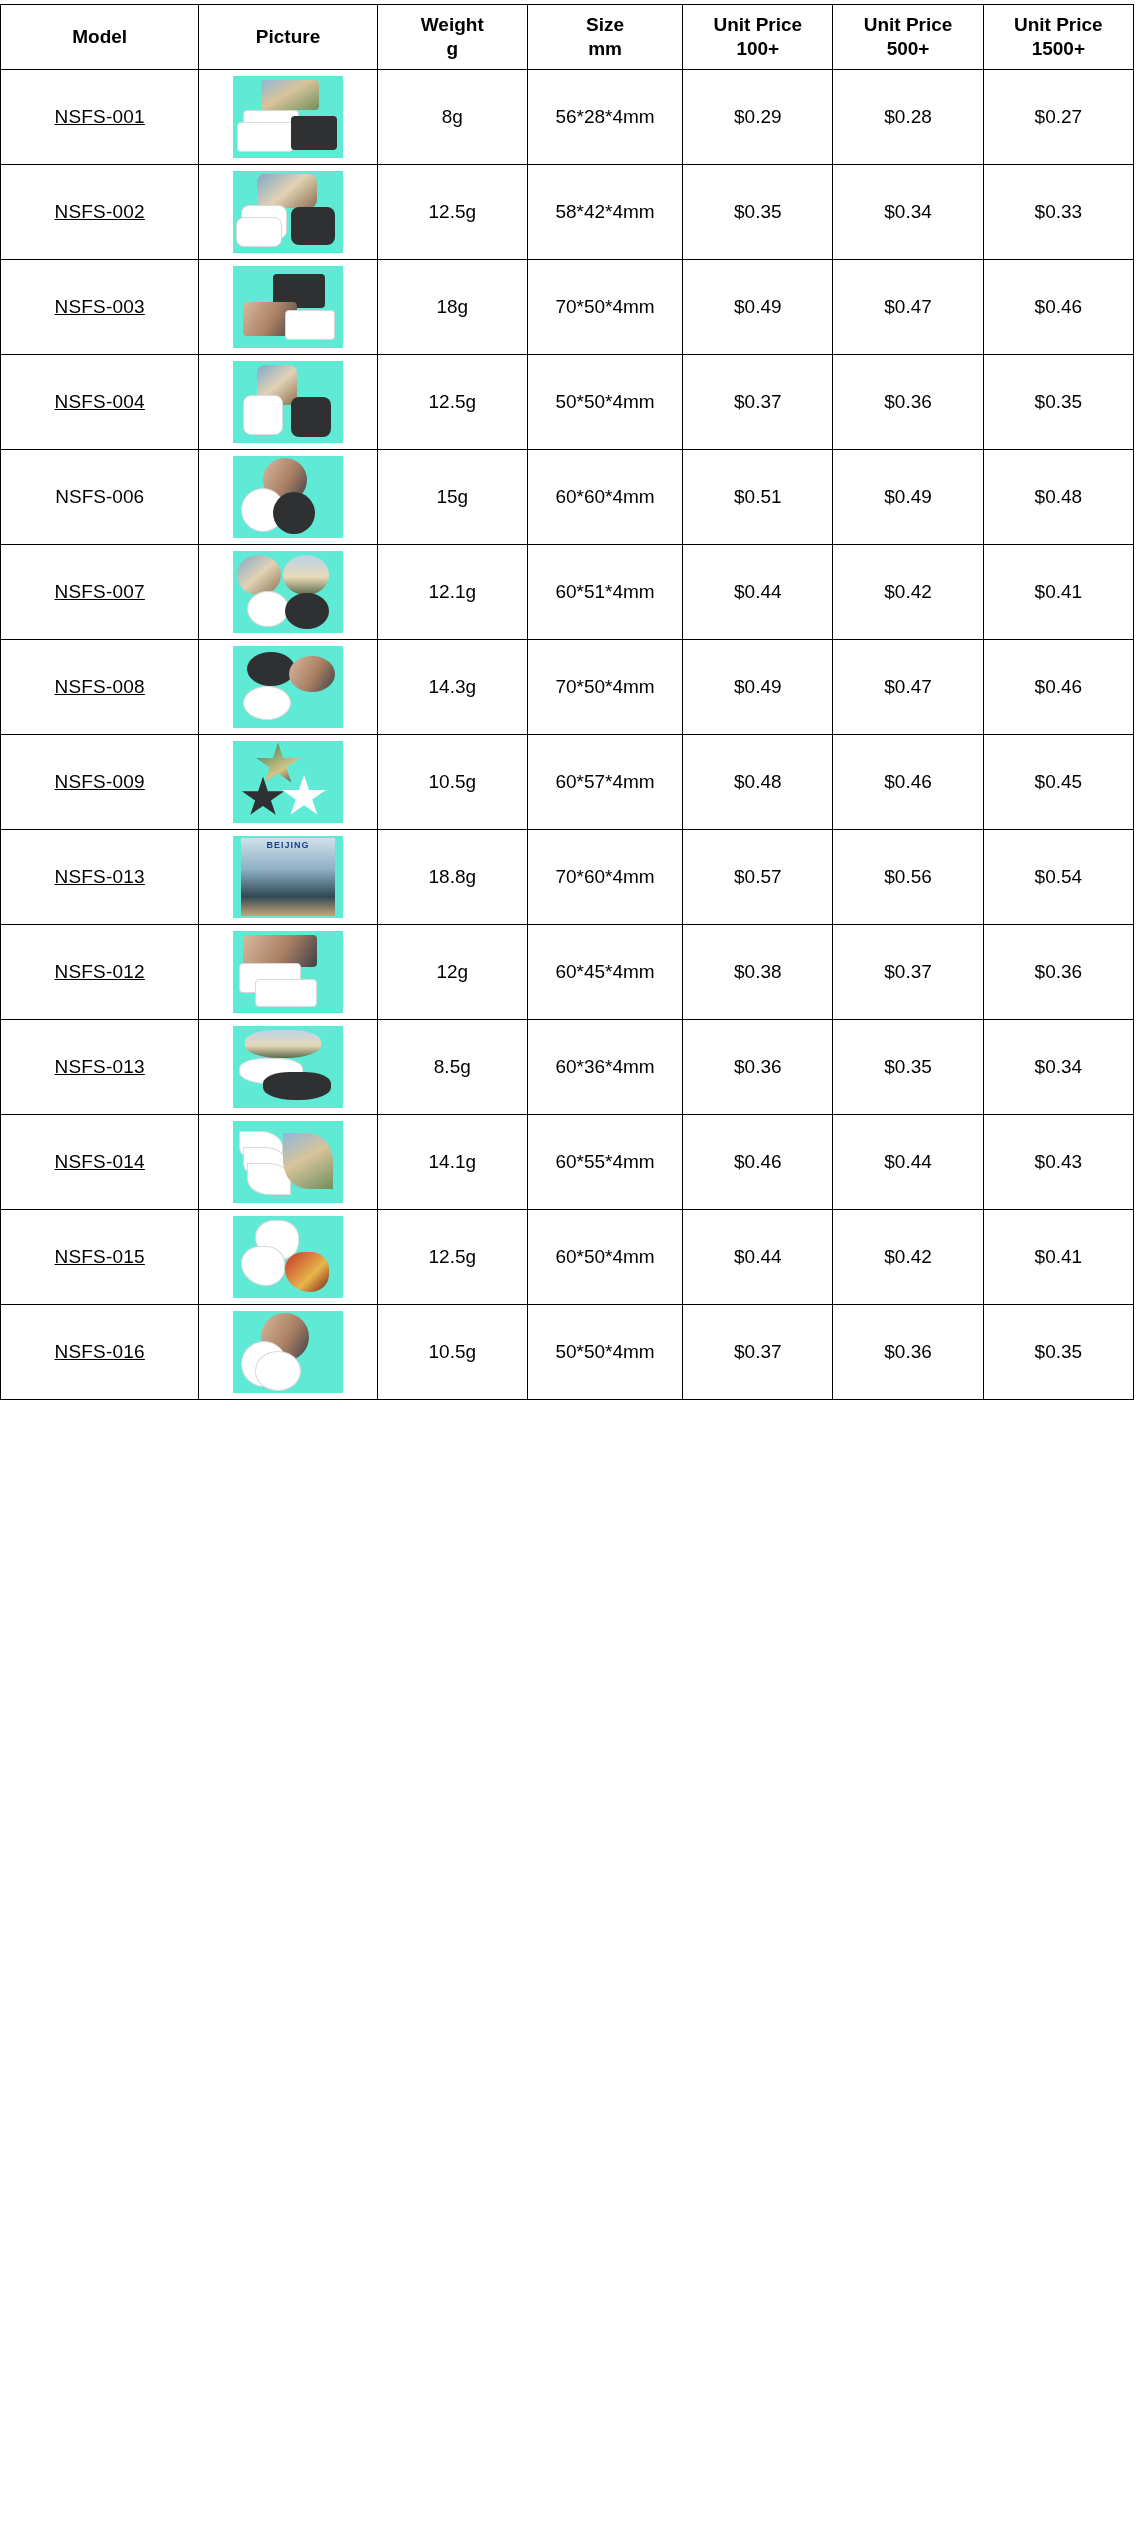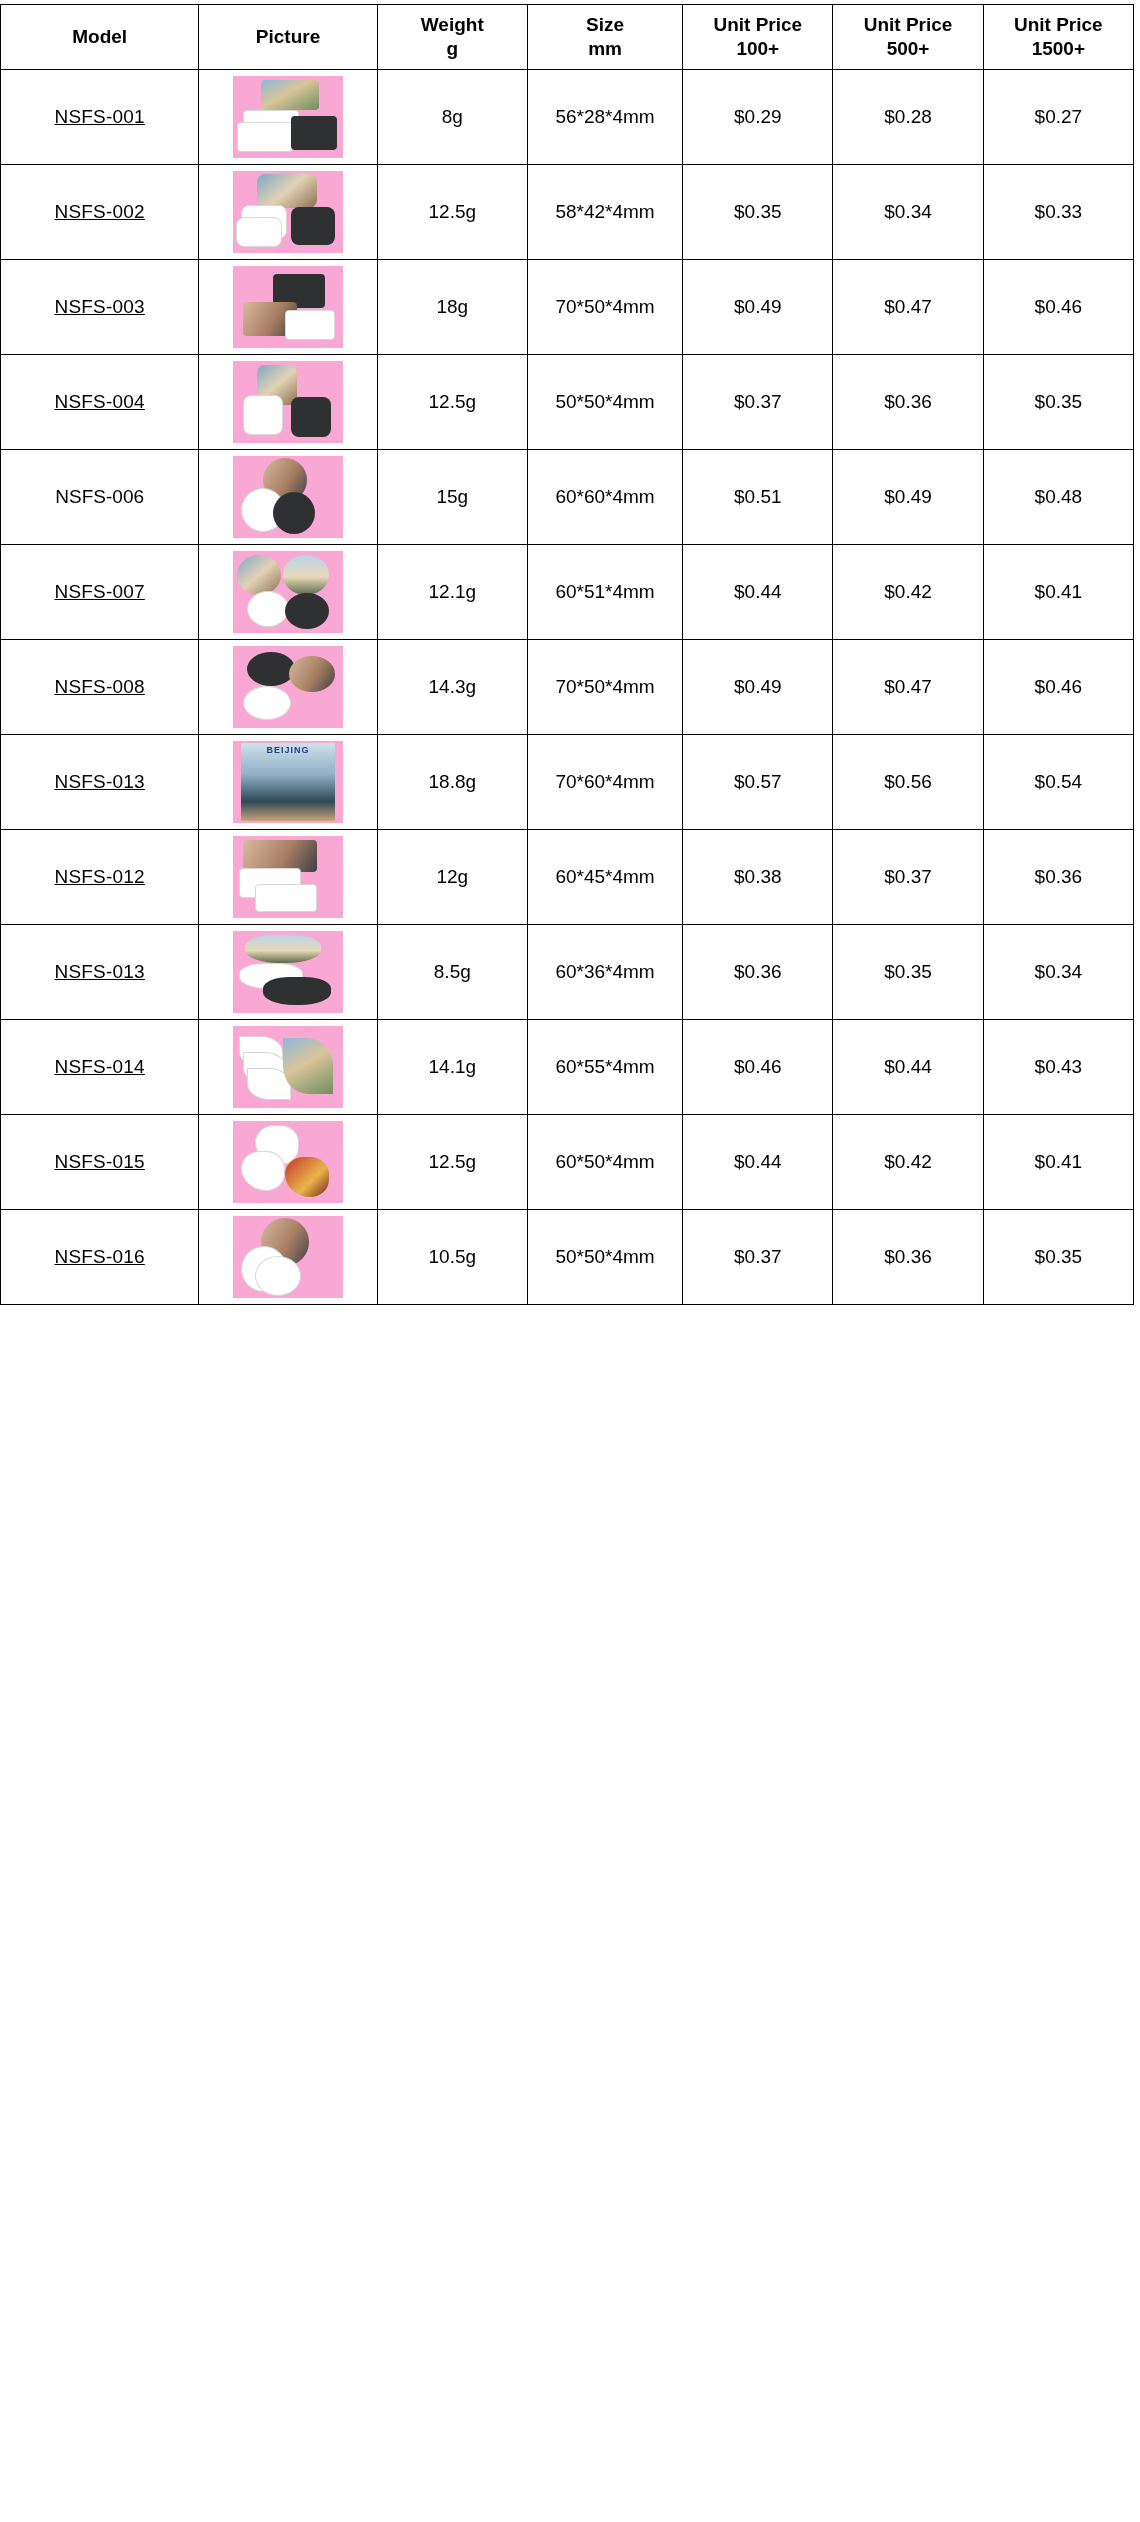--- a/index.html
+++ b/index.html
@@ -55,21 +55,21 @@
   td.weight-cell, td.size-cell, td.price-cell {
     font-size: 19px;
   }
   .row-std td { height: 94px; }
 
   
   .pic {
     width: 110px;
     height: 82px;
     margin: 0 auto;
-    background: #f9a8d4;
+    background: #5eead4;
     position: relative;
     overflow: hidden;
   }
   .shape {
     position: absolute;
     box-sizing: border-box;
   }
   .blank {
     background: #ffffff;
     border: 1px solid #d8d8d8;
@@ -280,20 +280,35 @@
             <div class="shape blank oval" style="left:10px;top:40px;width:48px;height:34px;"></div>
           </div>
         </td>
         <td class="weight-cell">14.3g</td>
         <td class="size-cell">70*50*4mm</td>
         <td class="price-cell">$0.49</td>
         <td class="price-cell">$0.47</td>
         <td class="price-cell">$0.46</td>
       </tr>
 
+      <tr class="row-std">
+        <td class="model-cell">NSFS-009</td>
+        <td class="picture-cell">
+          <div class="pic">
+            <div class="shape star" style="left:22px;top:2px;width:46px;height:44px;background:linear-gradient(150deg,#2f7a4f 0%,#d4c48a 60%,#2a2a2a 100%);"></div>
+            <div class="shape star" style="left:8px;top:36px;width:44px;height:42px;background:#2f3032;"></div>
+            <div class="shape star" style="left:48px;top:34px;width:46px;height:44px;background:#ffffff;"></div>
+          </div>
+        </td>
+        <td class="weight-cell">10.5g</td>
+        <td class="size-cell">60*57*4mm</td>
+        <td class="price-cell">$0.48</td>
+        <td class="price-cell">$0.46</td>
+        <td class="price-cell">$0.45</td>
+      </tr>
 
       <tr class="row-std">
         <td class="model-cell">NSFS-013</td>
         <td class="picture-cell">
           <div class="pic">
             <div class="shape" style="left:8px;top:2px;width:94px;height:78px;background:linear-gradient(180deg,#cfe0ea 0%,#8fb0c6 40%,#2f4a55 75%,#caa278 100%);"></div>
             <div class="cap-text">BEIJING</div>
           </div>
         </td>
         <td class="weight-cell">18.8g</td>

